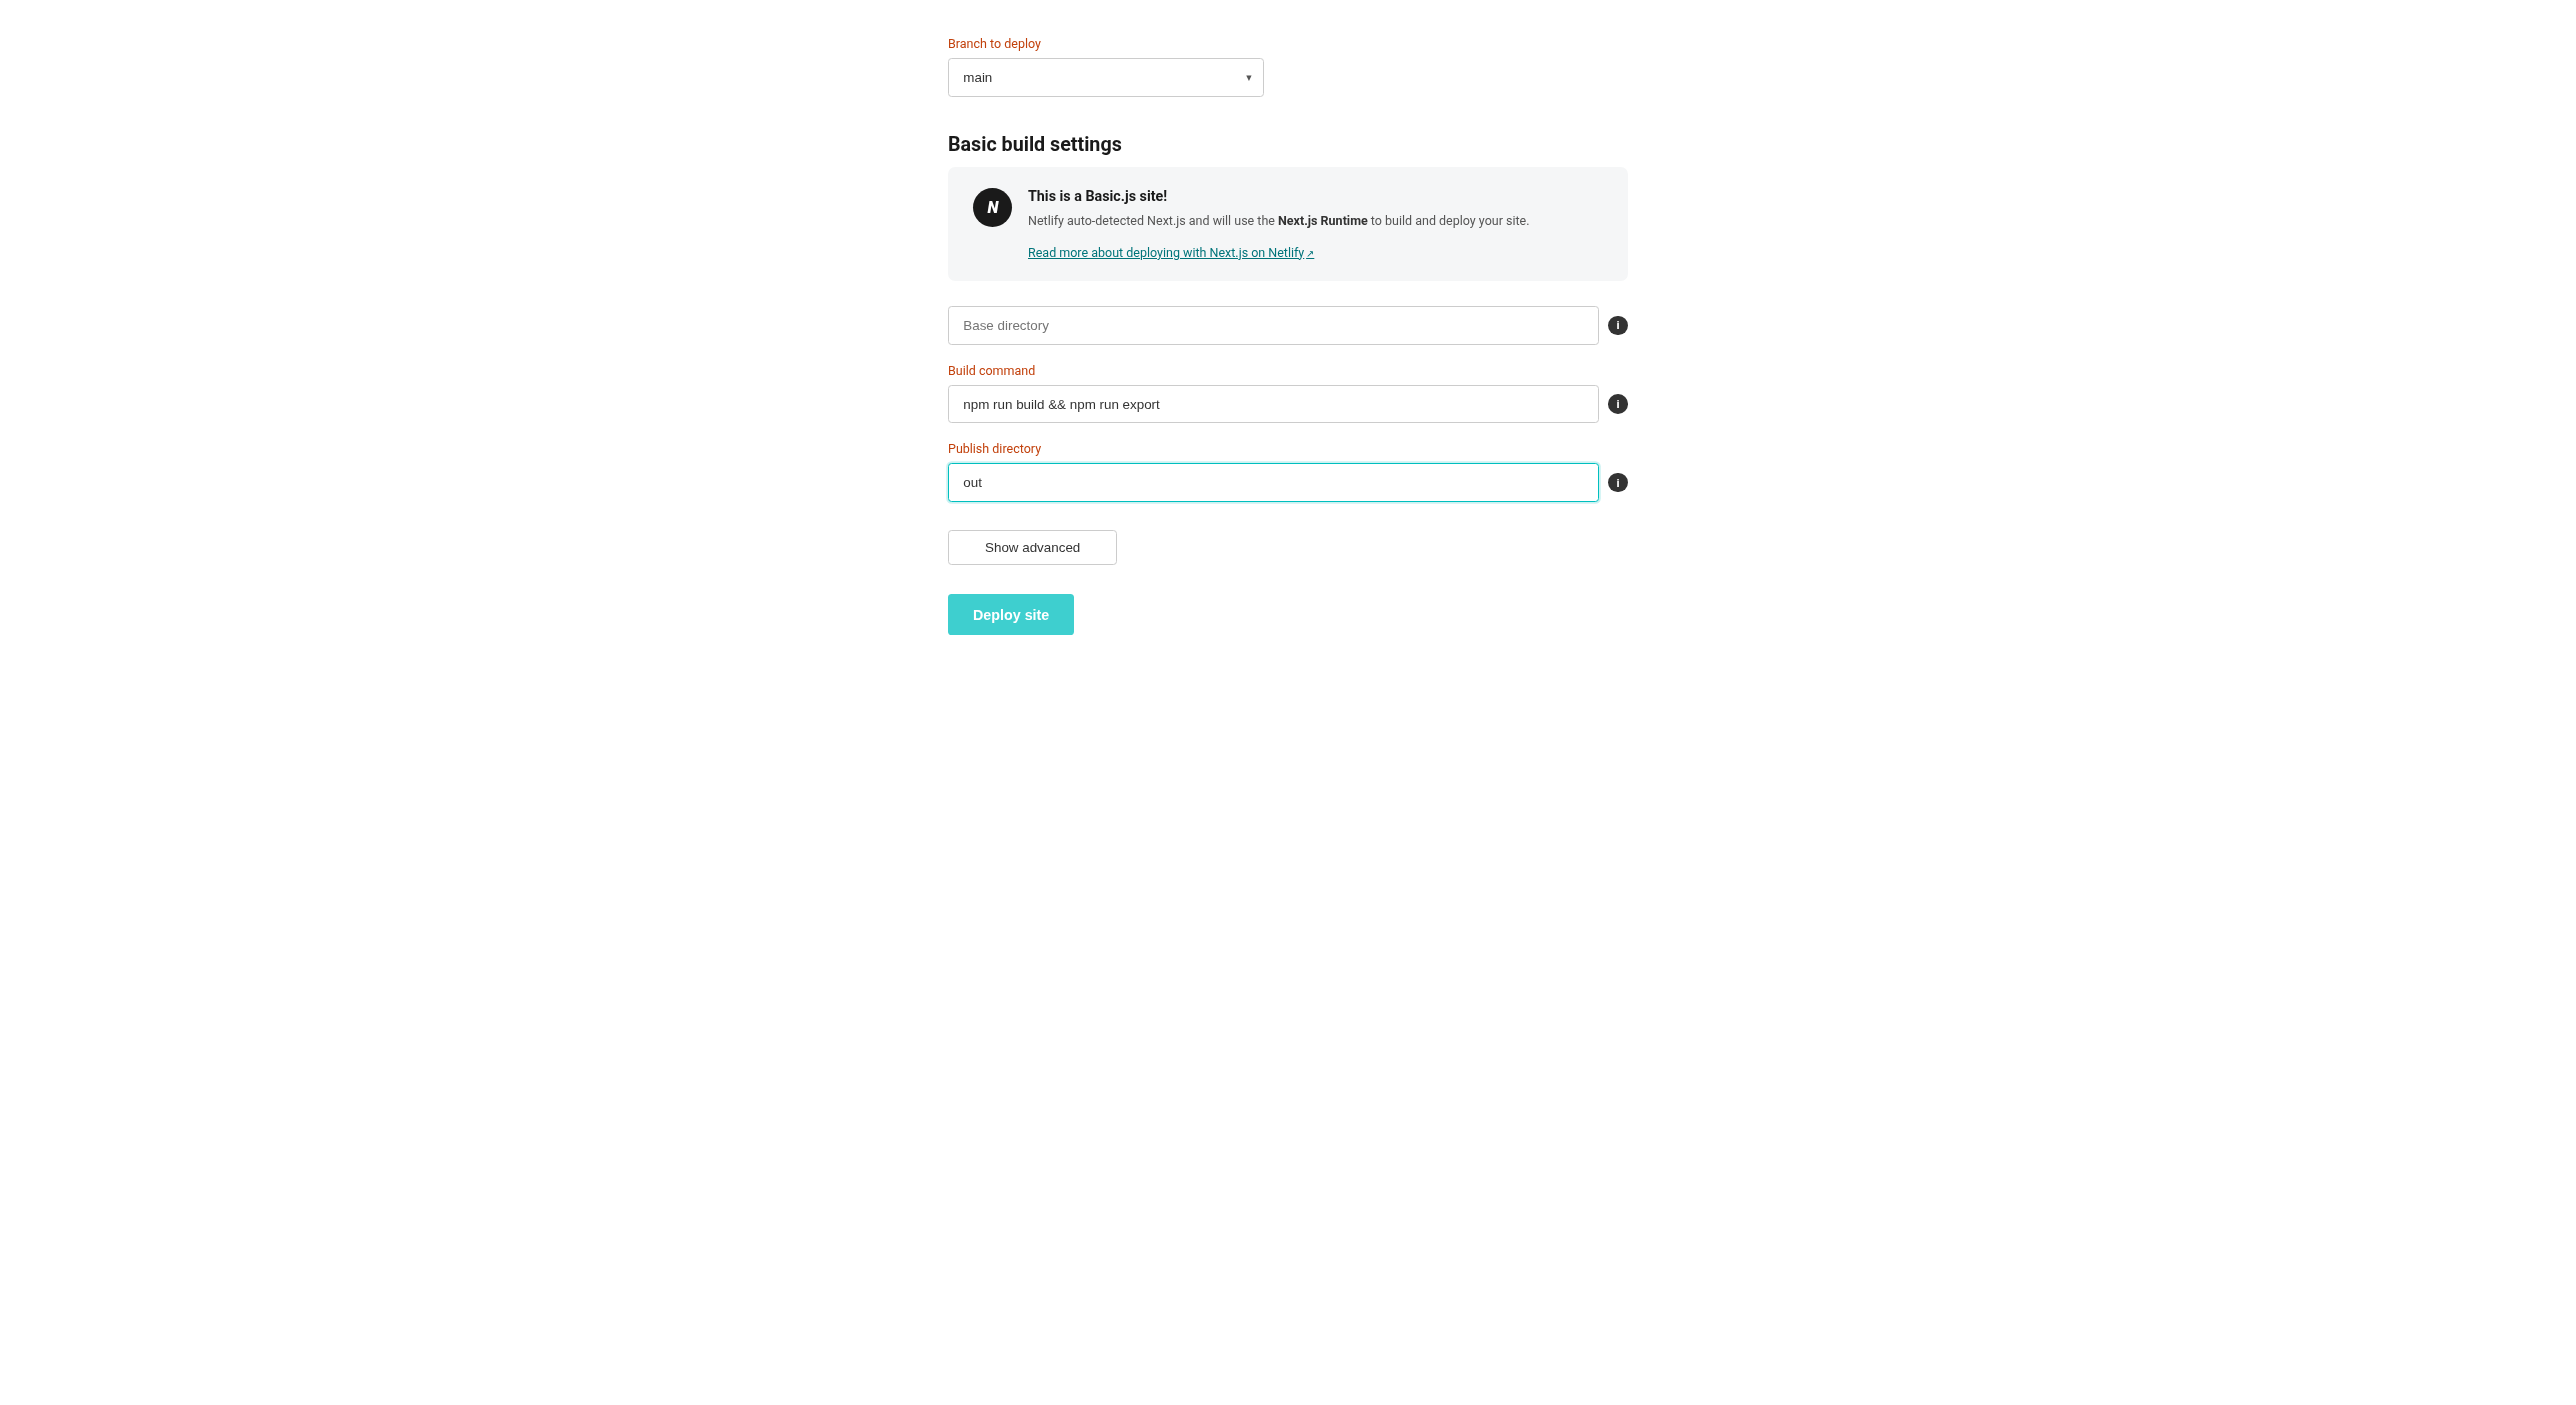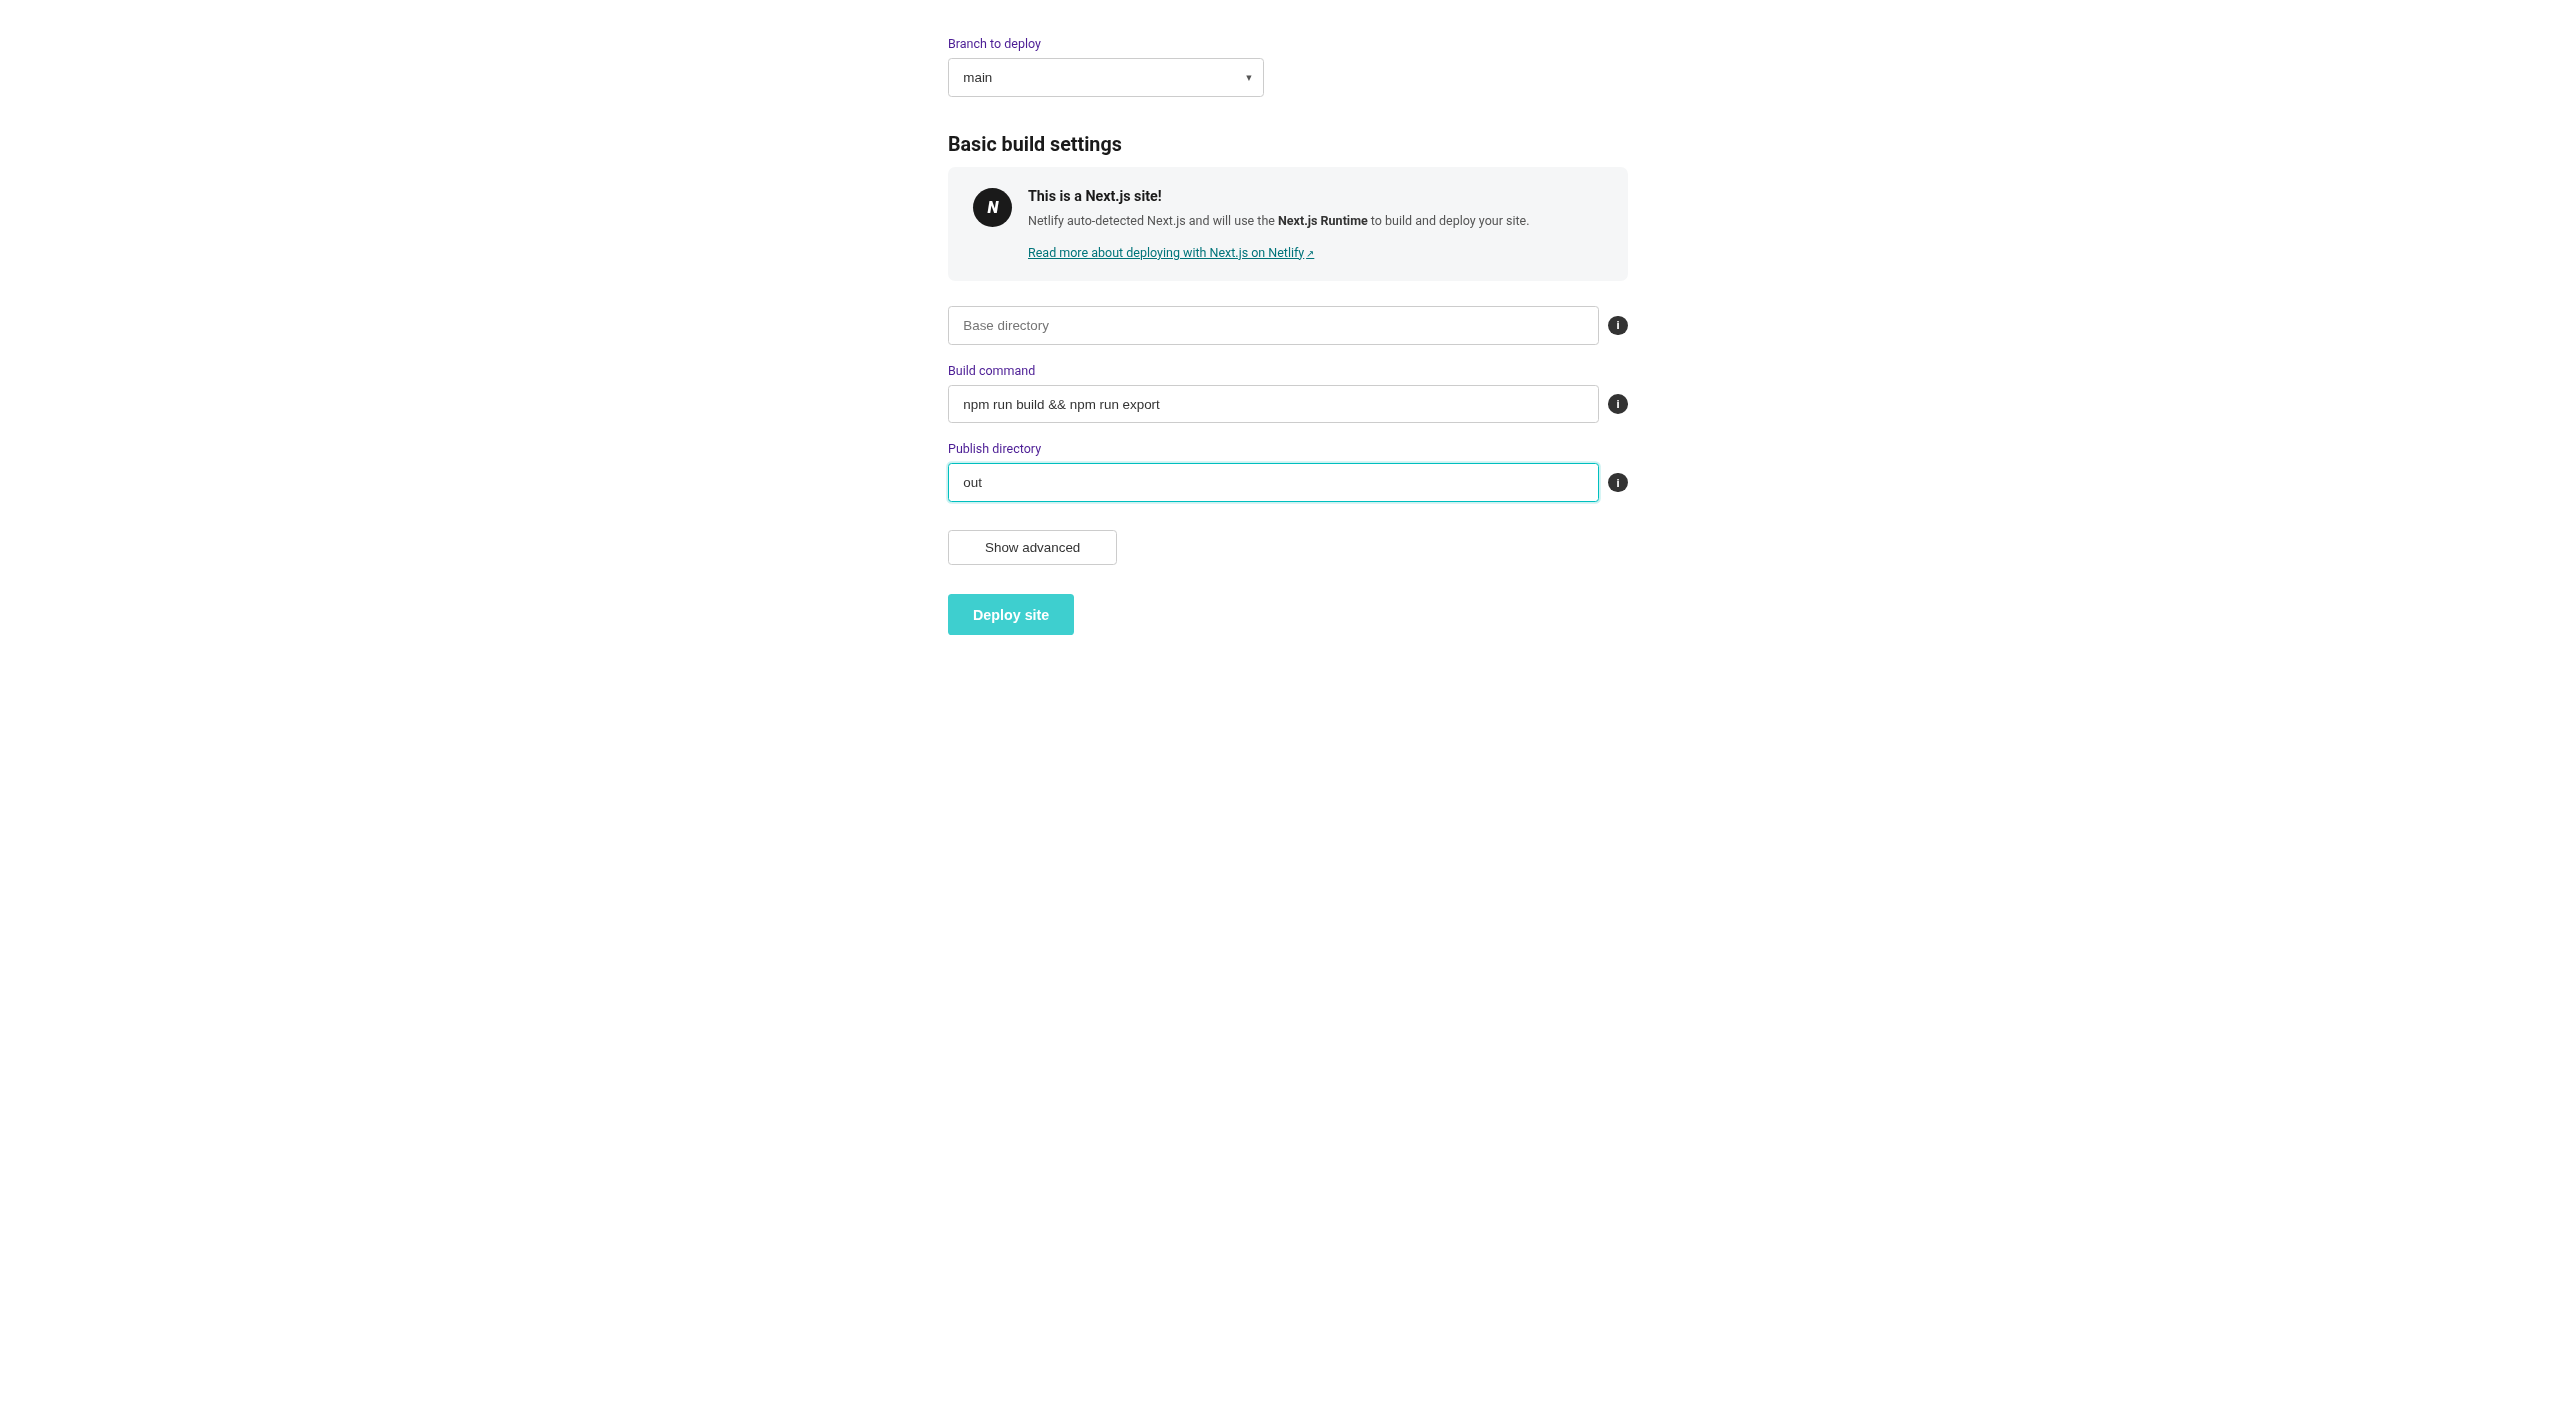--- a/index.html
+++ b/index.html
@@ -21,21 +21,21 @@
       width: 680px;
       max-width: 100%;
     }
 
     .branch-section {
       margin-bottom: 36px;
     }
 
     .field-label {
       font-size: 12.5px;
-      color: #4c1d95;
+      color: #c2410c;
       margin-bottom: 7.2px;
       display: block;
     }
 
     .select-wrapper {
       position: relative;
       display: inline-block;
       width: 316px;
     }
 
@@ -228,21 +228,21 @@
   <div>
     <h2 class="section-title">Basic build settings</h2>
   </div>
 
   
   <div class="info-card">
     <div class="nextjs-icon">
       <span>N</span>
     </div>
     <div class="info-card-content">
-      <div class="info-card-title">This is a Next.js site!</div>
+      <div class="info-card-title">This is a Basic.js site!</div>
       <p class="info-card-text">
         <span>Netlify auto-detected Next.js and will use the </span><strong>Next.js Runtime</strong><span> to build and deploy your site.</span>
       </p>
       <a href="#" class="info-card-link">
         <span>Read more about deploying with Next.js on Netlify</span><span class="ext-link-icon">↗</span>
       </a>
     </div>
   </div>
 
   

